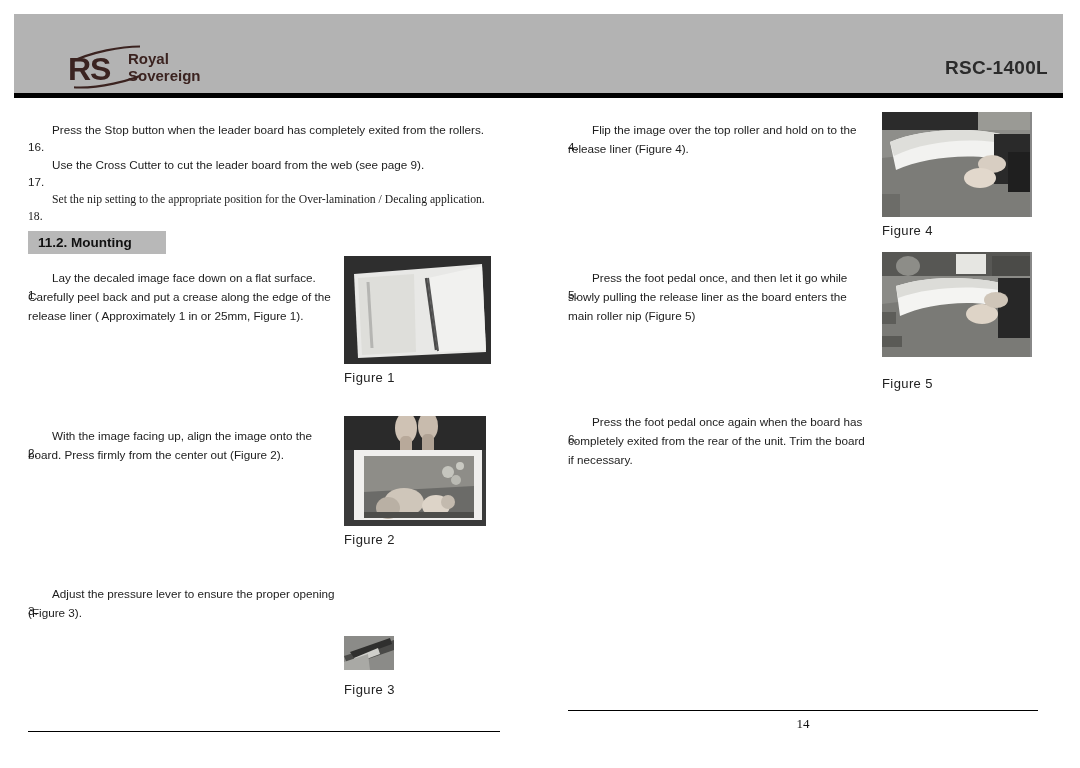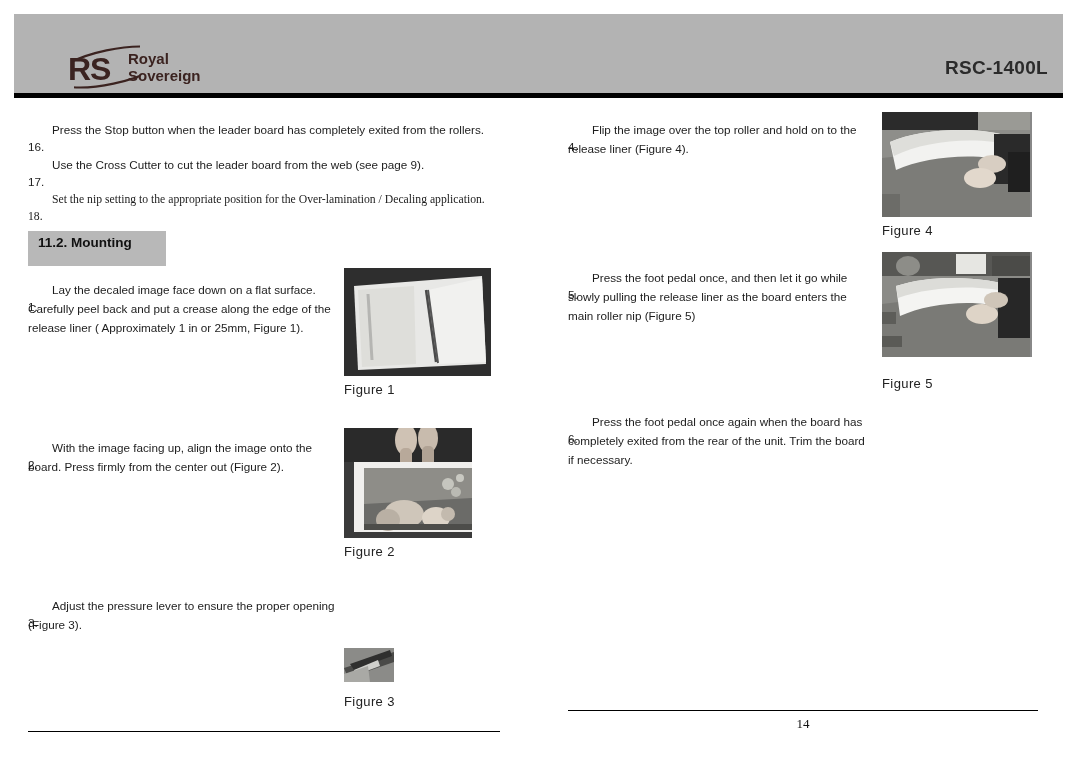--- a/index.html
+++ b/index.html
@@ -81,21 +81,21 @@
   }
   .item .body.nojust { text-align: left; }
 
   
   #section-heading {
     display: inline-block;
     background: #b8b8b8;
     color: #111;
     font-size: 13.5px;
     font-weight: bold;
-    padding: 4px 34px 16px 10px;
+    padding: 4px 34px 4px 10px;
     margin: 0;
   }
 
   
   .fig-caption {
     font-size: 13px;
     color: #222;
     letter-spacing: .4px;
   }
   .photo {
@@ -189,21 +189,21 @@
     </div>
   </div>
 
   
   <div style="position:relative; margin-top:26px; min-height:130px;">
     <div class="item" style="width:305px;">
       <span class="num">2.</span>
       <span class="body">With the image facing up, align the image onto the board. Press firmly from the center out (Figure 2).</span>
     </div>
 
-    <div style="position:absolute; left:316px; top:-10px; width:128px;">
+    <div style="position:absolute; left:316px; top:-10px; width:142px;">
       <div class="photo">
         <svg width="148" height="110" viewBox="0 0 148 110">
           <rect width="148" height="110" fill="#3a3a3a"></rect>
           <rect x="0" y="0" width="148" height="34" fill="#2a2a2a"></rect>
           <ellipse cx="62" cy="12" rx="11" ry="16" fill="#cfc2b4"></ellipse>
           <ellipse cx="84" cy="10" rx="10" ry="15" fill="#c8bbad"></ellipse>
           <rect x="56" y="20" width="12" height="22" rx="5" fill="#b8a99a"></rect>
           <rect x="78" y="18" width="12" height="24" rx="5" fill="#b0a294"></rect>
           <rect x="10" y="34" width="128" height="70" fill="#f0efed"></rect>
           <rect x="20" y="40" width="110" height="62" fill="#6b6b68"></rect>

